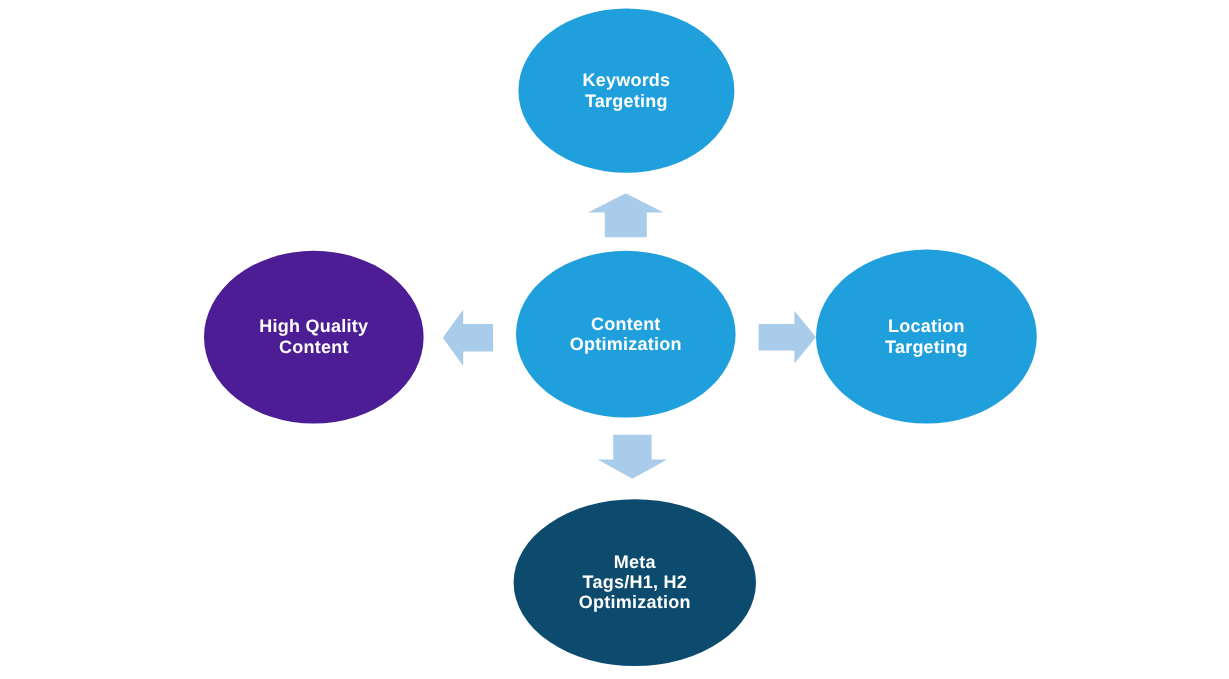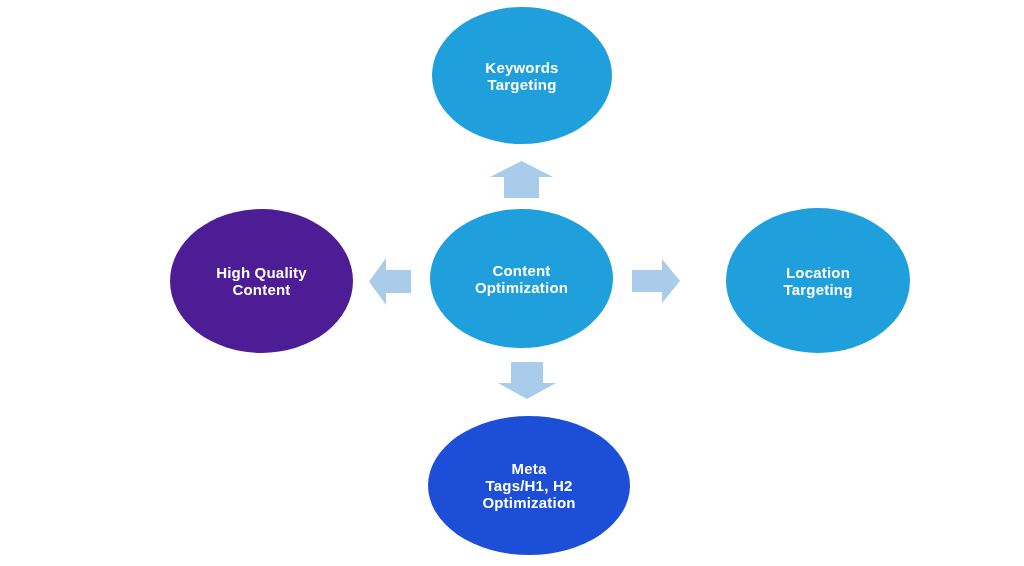--- a/index.html
+++ b/index.html
@@ -33,21 +33,21 @@
     letter-spacing: 0.2px;
   }
   .arrow {
     position: absolute;
     display: block;
   }
   
   .node-top    { left: 432px; top: 7px;   width: 180px; height: 137px; }
   .node-left   { left: 170px; top: 209px; width: 183px; height: 144px; }
   .node-center { left: 430px; top: 209px; width: 183px; height: 139px; }
-  .node-right  { left: 726px; top: 208px; width: 184px; height: 145px; }
+  .node-right  { left: 680px; top: 208px; width: 184px; height: 145px; }
   .node-bottom { left: 428px; top: 416px; width: 202px; height: 139px; }
   .arrow-up    { left: 490px; top: 161px; }
   .arrow-down  { left: 498px; top: 362px; }
   .arrow-left  { left: 369px; top: 258px; }
   .arrow-right { left: 632px; top: 259px; }
 </style>
 </head>
 <body>
 
 <div class="canvas">
@@ -65,21 +65,21 @@
   <div class="node node-center" style="background: rgb(31, 160, 220);">
     <span class="label">Content
 Optimization</span>
   </div>
 
   <div class="node node-right" style="background: rgb(31, 160, 220);">
     <span class="label">Location
 Targeting</span>
   </div>
 
-  <div class="node node-bottom" style="background: #1d4ed8;">
+  <div class="node node-bottom" style="background: #0c4a6e;">
     <span class="label">Meta
 Tags/H1, H2
 Optimization</span>
   </div>
 
   <svg class="arrow arrow-up" width="63" height="37" viewBox="0 0 63 37" aria-hidden="true">
     <polygon points="31.5,0 0,16 14,16 14,37 49,37 49,16 63,16" fill="#A9CCEB"></polygon>
   </svg>
 
   <svg class="arrow arrow-down" width="58" height="37" viewBox="0 0 58 37" aria-hidden="true">

